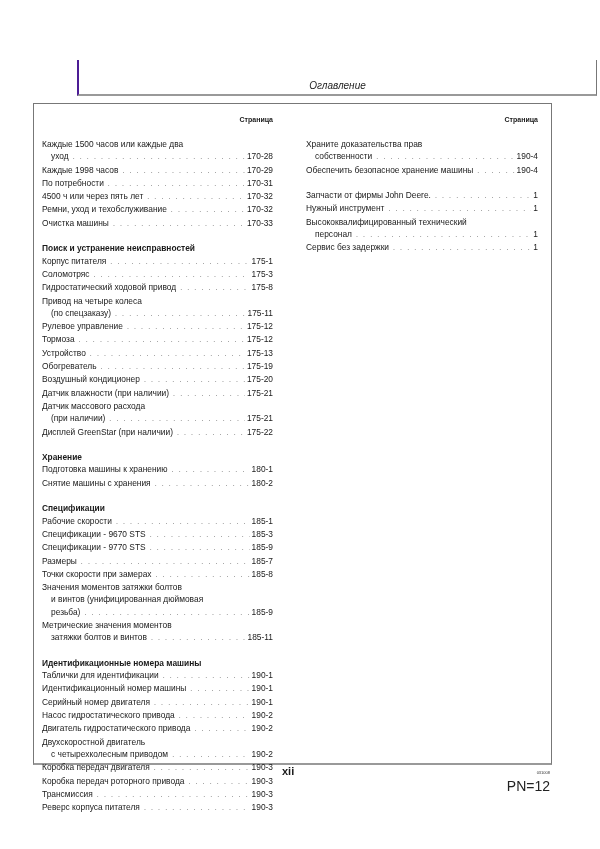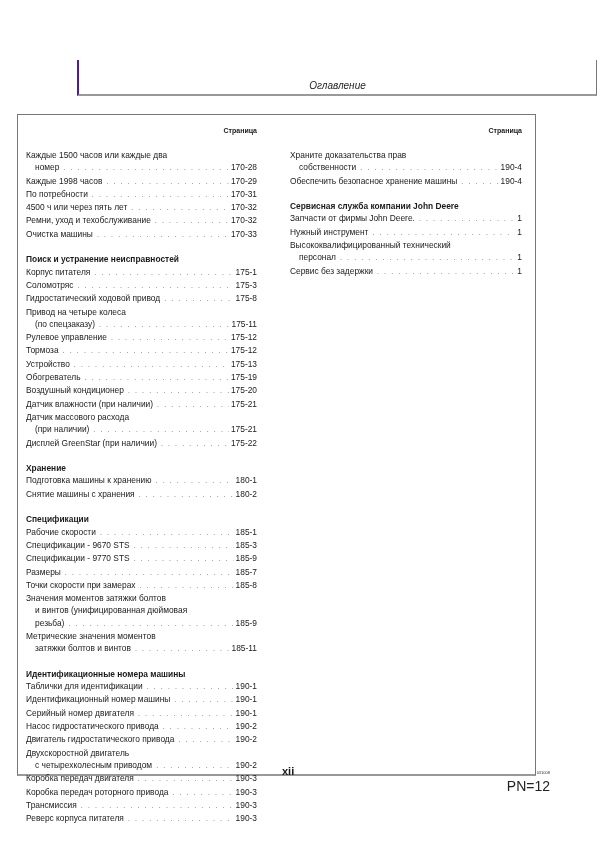--- a/index.html
+++ b/index.html
@@ -2,22 +2,22 @@
 <html><head>
 <meta charset="utf-8">
 <style>
   html, body { margin: 0; padding: 0; background: #ffffff; }
   body { width: 600px; height: 849px; position: relative; overflow: hidden;
          font-family: "Liberation Sans", sans-serif; color: #1a1a1a; }
   .header-box { position: absolute; left: 33px; top: 60px; width: 517px; height: 34px;
                 border-left: 2px solid #4c1d95; border-right: 1px solid #777; border-bottom: 2px solid #999; margin-left: 44px; }
   .header-title { position: absolute; left: 0; right: 0; bottom: 3px; text-align: center;
                   font-style: italic; font-size: 10px; color: #222; }
-  .main-box { position: absolute; left: 17px; top: 103px; width: 517px; height: 659px;
-              border: 1px solid #777; border-bottom: 2px solid #999; margin-top: 11px; }
+  .main-box { position: absolute; left: 33px; top: 103px; width: 517px; height: 659px;
+              border: 1px solid #777; border-bottom: 2px solid #999; }
   .col { position: absolute; top: 0; }
   .col-left { left: 8px; width: 231px; }
   .col-right { left: 272px; width: 232px; }
   .col-head { text-align: right; font-size: 7px; font-weight: bold; height: 12px; margin-top: 12px; margin-bottom: 10px; }
   .section { margin-bottom: 12.3px; }
   .sec-title { font-size: 8.4px; font-weight: bold; line-height: 12.3px; white-space: nowrap; }
   .sec-title .cont { padding-left: 9px; }
   .entry { font-size: 8.4px; line-height: 12.3px; }
   .line { display: flex; align-items: baseline; white-space: nowrap; }
   .line.cont { padding-left: 9px; }
@@ -39,21 +39,21 @@
 <div class="main-box">
   <div class="col col-left">
     <div class="col-head">Страница</div>
     <div class="sections">
         <div class="section">
           <div class="entry">
             <div class="line">
               <span class="txt">Каждые 1500 часов или каждые два</span>
             </div>
             <div class="line cont">
-              <span class="txt">номер</span>
+              <span class="txt">уход</span>
               <span class="dots"></span>
               <span class="pg">170-28</span>
             </div>
           </div>
           <div class="entry">
             <div class="line">
               <span class="txt">Каждые 1998 часов</span>
               <span class="dots"></span>
               <span class="pg">170-29</span>
             </div>
@@ -361,21 +361,20 @@
           <div class="entry">
             <div class="line">
               <span class="txt">Обеспечить безопасное хранение машины</span>
               <span class="dots"></span>
               <span class="pg">190-4</span>
             </div>
           </div>
         </div>
         <div class="section">
           <div class="sec-title">
-            <div>Сервисная служба компании John Deere</div>
           </div>
           <div class="entry">
             <div class="line">
               <span class="txt">Запчасти от фирмы John Deere.</span>
               <span class="dots"></span>
               <span class="pg">1</span>
             </div>
           </div>
           <div class="entry">
             <div class="line">

